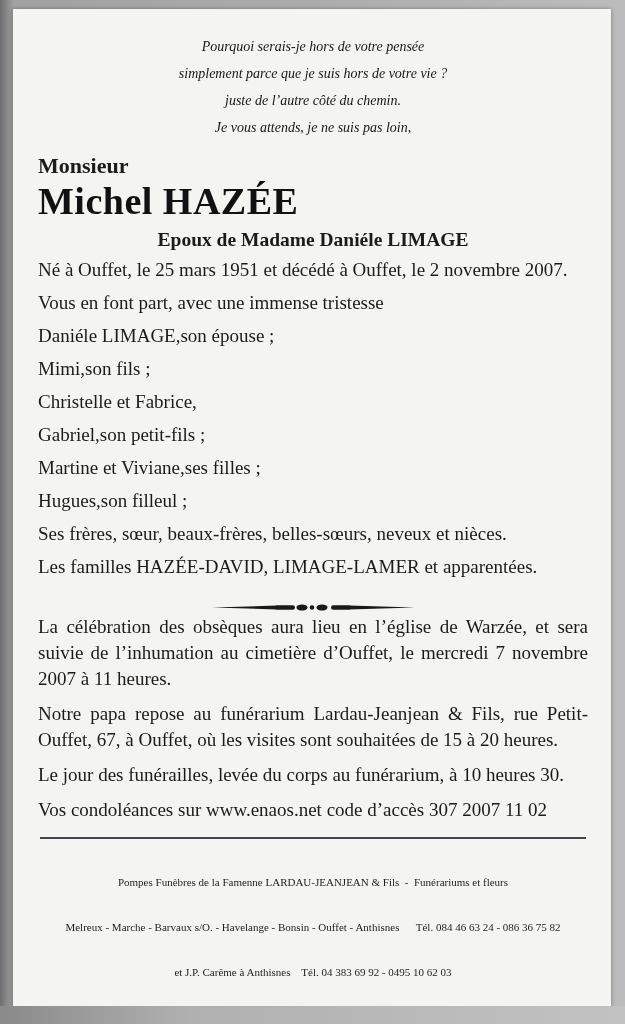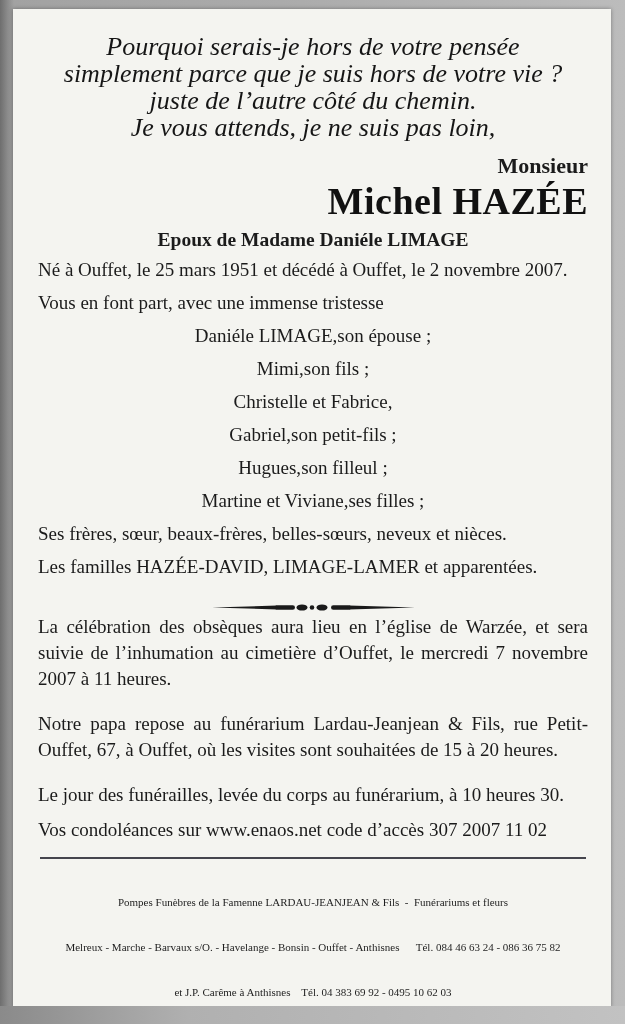--- a/index.html
+++ b/index.html
@@ -31,56 +31,56 @@
     padding: 24px 23px 0 25px;
     background: #f4f4f0;
     box-shadow: 0 0 4px rgba(0,0,0,0.35);
     color: #1b1b1b;
     font-size: 19px;
     line-height: 26px;
   }
   .verse {
     text-align: center;
     font-style: italic;
-    font-size: 26px;
+    font-size: 14px;
     line-height: 27px;
     color: #161616;
   }
   .honorific {
-    text-align: right;
+    text-align: left;
     font-weight: bold;
     font-size: 22px;
     line-height: 27px;
     margin-top: 11px;
   }
   .deceased-name {
-    text-align: right;
+    text-align: left;
     font-weight: bold;
     font-size: 38px;
     line-height: 44px;
     letter-spacing: 0.5px;
     color: #111;
   }
   .spouse-line {
     text-align: center;
     font-weight: bold;
     font-size: 19.5px;
     line-height: 27px;
     margin-top: 3px;
   }
   .para {
     text-align: justify;
-    margin-top: 19px;
+    margin-top: 9px;
   }
   .announce {
     margin-top: 7px;
   }
   .relative-row {
     display: flex;
-    justify-content: center;
+    justify-content: flex-start;
     align-items: baseline;
     margin-top: 7px;
     line-height: 26px;
   }
   .plain-line {
     margin-top: 7px;
     line-height: 26px;
   }
   .ornament {
     text-align: center;
@@ -136,26 +136,26 @@
       <span>son fils ;</span>
     </div>
     <div class="relative-row">
       <span>Christelle et Fabrice,</span>
     </div>
     <div class="relative-row">
       <span>Gabriel,</span>
       <span>son petit-fils ;</span>
     </div>
     <div class="relative-row">
+      <span>Martine et Viviane,</span>
+      <span>ses filles ;</span>
+    </div>
+    <div class="relative-row">
       <span>Hugues,</span>
       <span>son filleul ;</span>
-    </div>
-    <div class="relative-row">
-      <span>Martine et Viviane,</span>
-      <span>ses filles ;</span>
     </div>
   </div>
 
   <div class="plain-line">Ses frères, sœur, beaux-frères, belles-sœurs, neveux et nièces.</div>
 
   <div class="plain-line">Les familles HAZÉE-DAVID, LIMAGE-LAMER et apparentées.</div>
 
   <div class="ornament">
     <svg width="205" height="13" viewBox="0 0 205 13" aria-hidden="true">
       <g fill="#1a1a1a">

